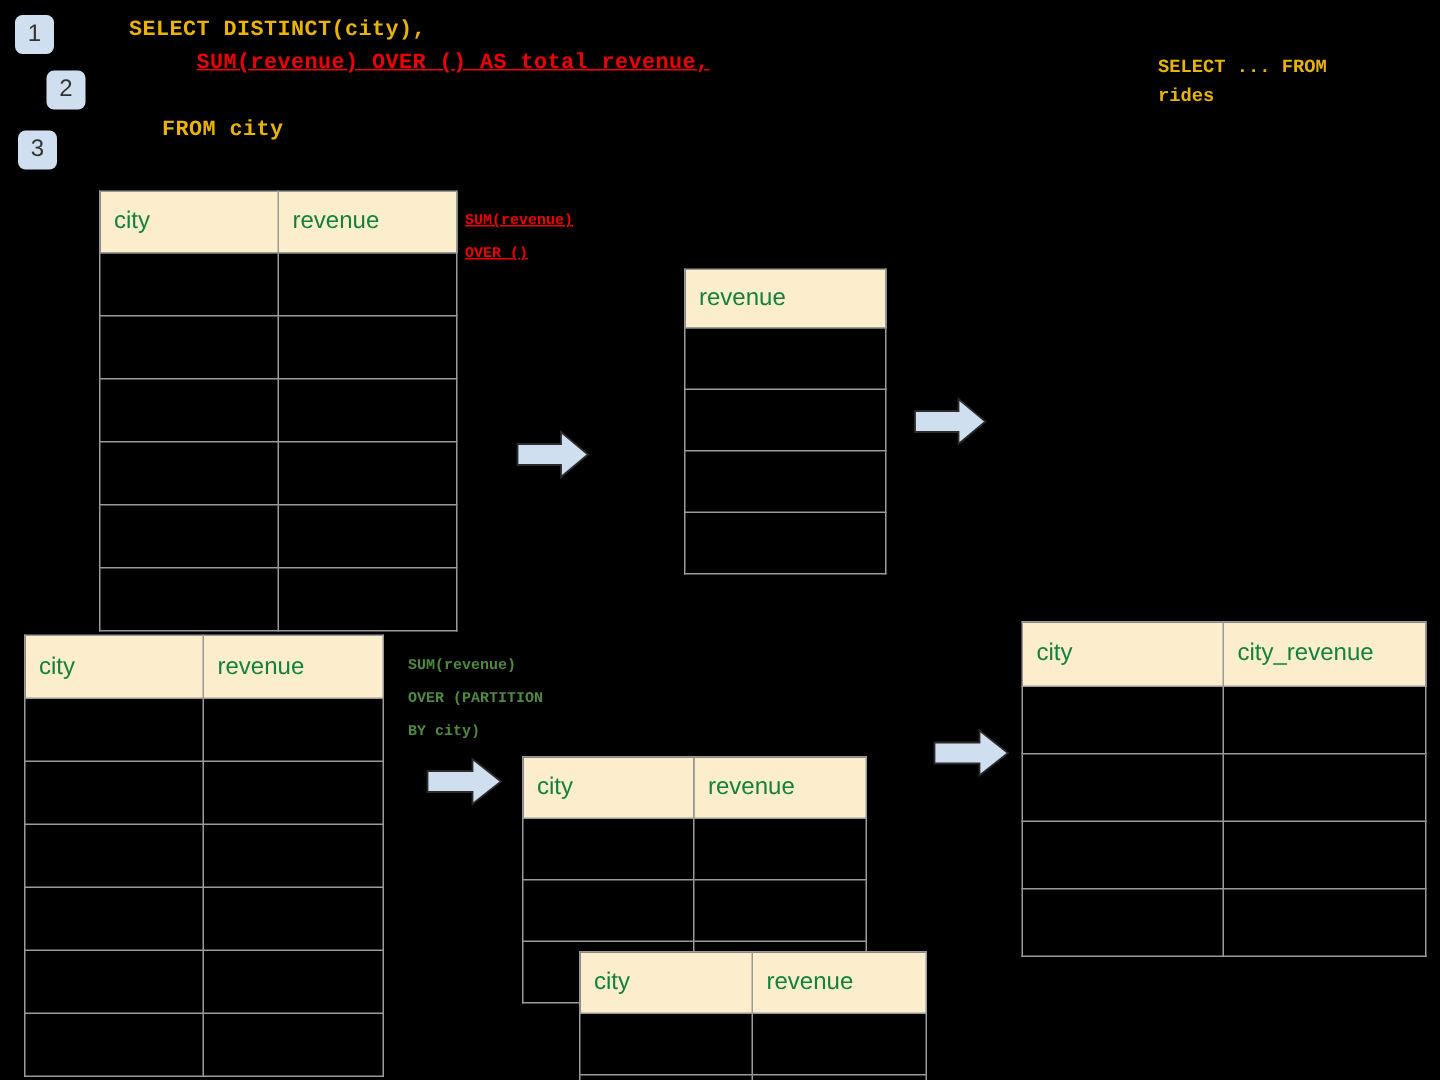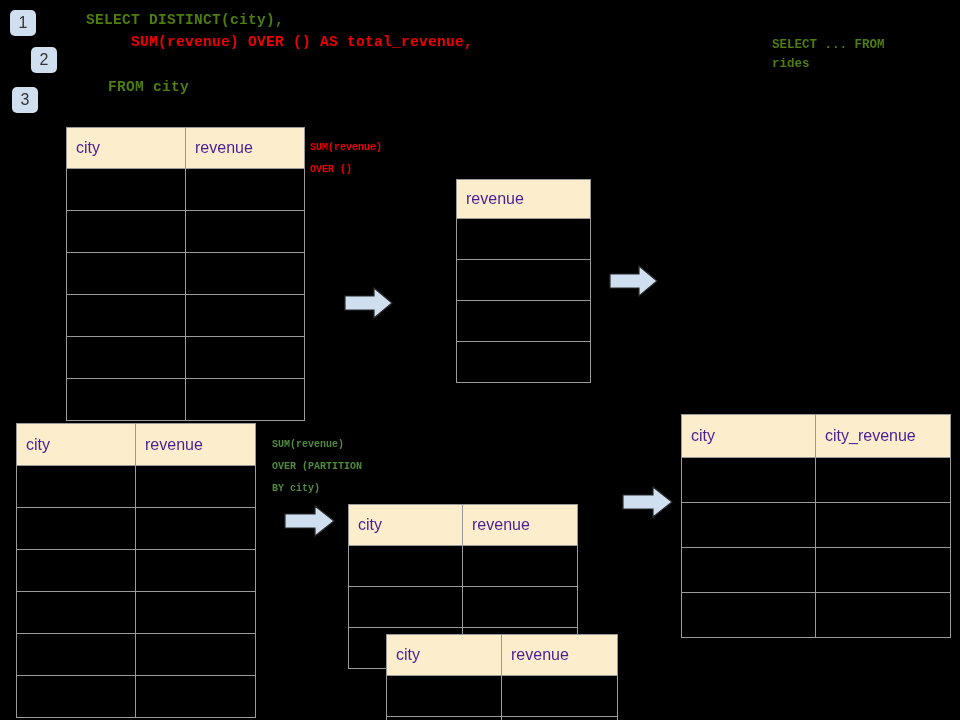--- a/index.html
+++ b/index.html
@@ -32,22 +32,22 @@
 
   
   .code {
     position: absolute;
     font-family: "Liberation Mono", "DejaVu Sans Mono", monospace;
     font-size: 14.5px;
     letter-spacing: 0.3px;
     white-space: pre;
     font-weight: bold;
   }
-  .c-purple { color: #4d7c0f; }
-  .c-red    { color: #ee0000; }
+  .c-purple { color: #eab308; }
+  .c-red    { color: #ee0000; text-decoration: underline; }
   .c-green  { color: #4f8a3f; }
 
   .sidecode {
     position: absolute;
     font-family: "Liberation Mono", "DejaVu Sans Mono", monospace;
     font-size: 12.5px;
     font-weight: bold;
     line-height: 19px;
     white-space: pre-line;
   }
@@ -69,21 +69,21 @@
     background: #000000;
   }
   .tbl td {
     border: 1px solid #9a9a9a;
     background: #000000;
     padding: 0;
   }
   .tbl th {
     border: 1px solid #9a9a9a;
     background: #fceecc;
-    color: #4c1d95;
+    color: #15803d;
     font-family: "Liberation Sans", sans-serif;
     font-weight: normal;
     font-size: 16px;
     text-align: left;
     padding: 0 0 0 9px;
   }
 
   
   .arrow {
     position: absolute;

